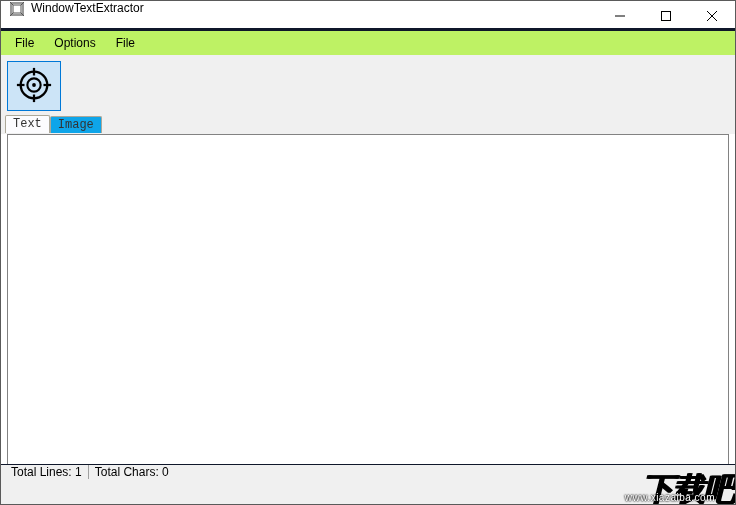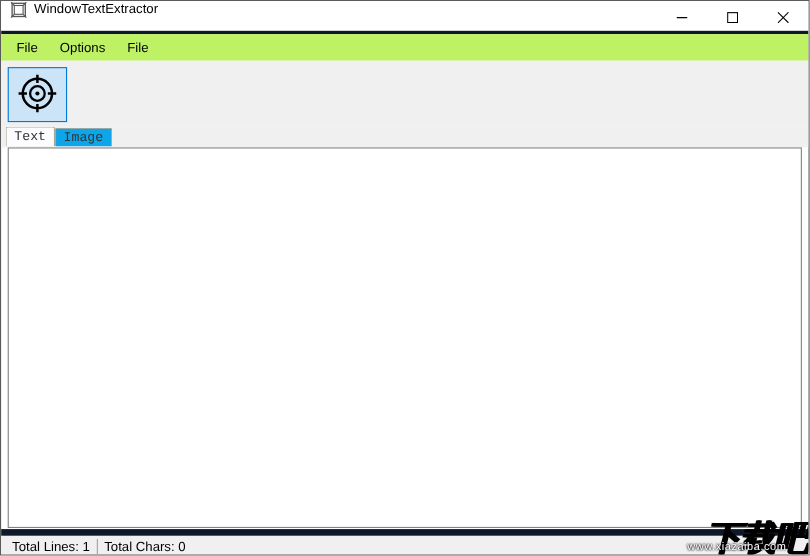--- a/index.html
+++ b/index.html
@@ -144,25 +144,25 @@
   .content-inner::-webkit-scrollbar-button {
     background: #f0f0f0;
     height: 17px;
     display: block;
   }
 
   
   .statusbar {
     position: absolute;
     left: 0; right: 0; bottom: 0;
-    height: 23px;
-    background: #f0f0f0;
-    border-top: 6px solid #0f172a;
-    display: flex;
-    align-items: flex-end;
+    height: 40px;
+    background: #f0f0f0;
+    border-top: 1px solid #0f172a;
+    display: flex;
+    align-items: flex-start;
     font-size: 12px;
     padding: 0 4px;
   }
   .status-cell {
     padding: 0 6px;
   }
   .status-sep {
     width: 1px;
     height: 14px;
     background: #a0a0a0;

